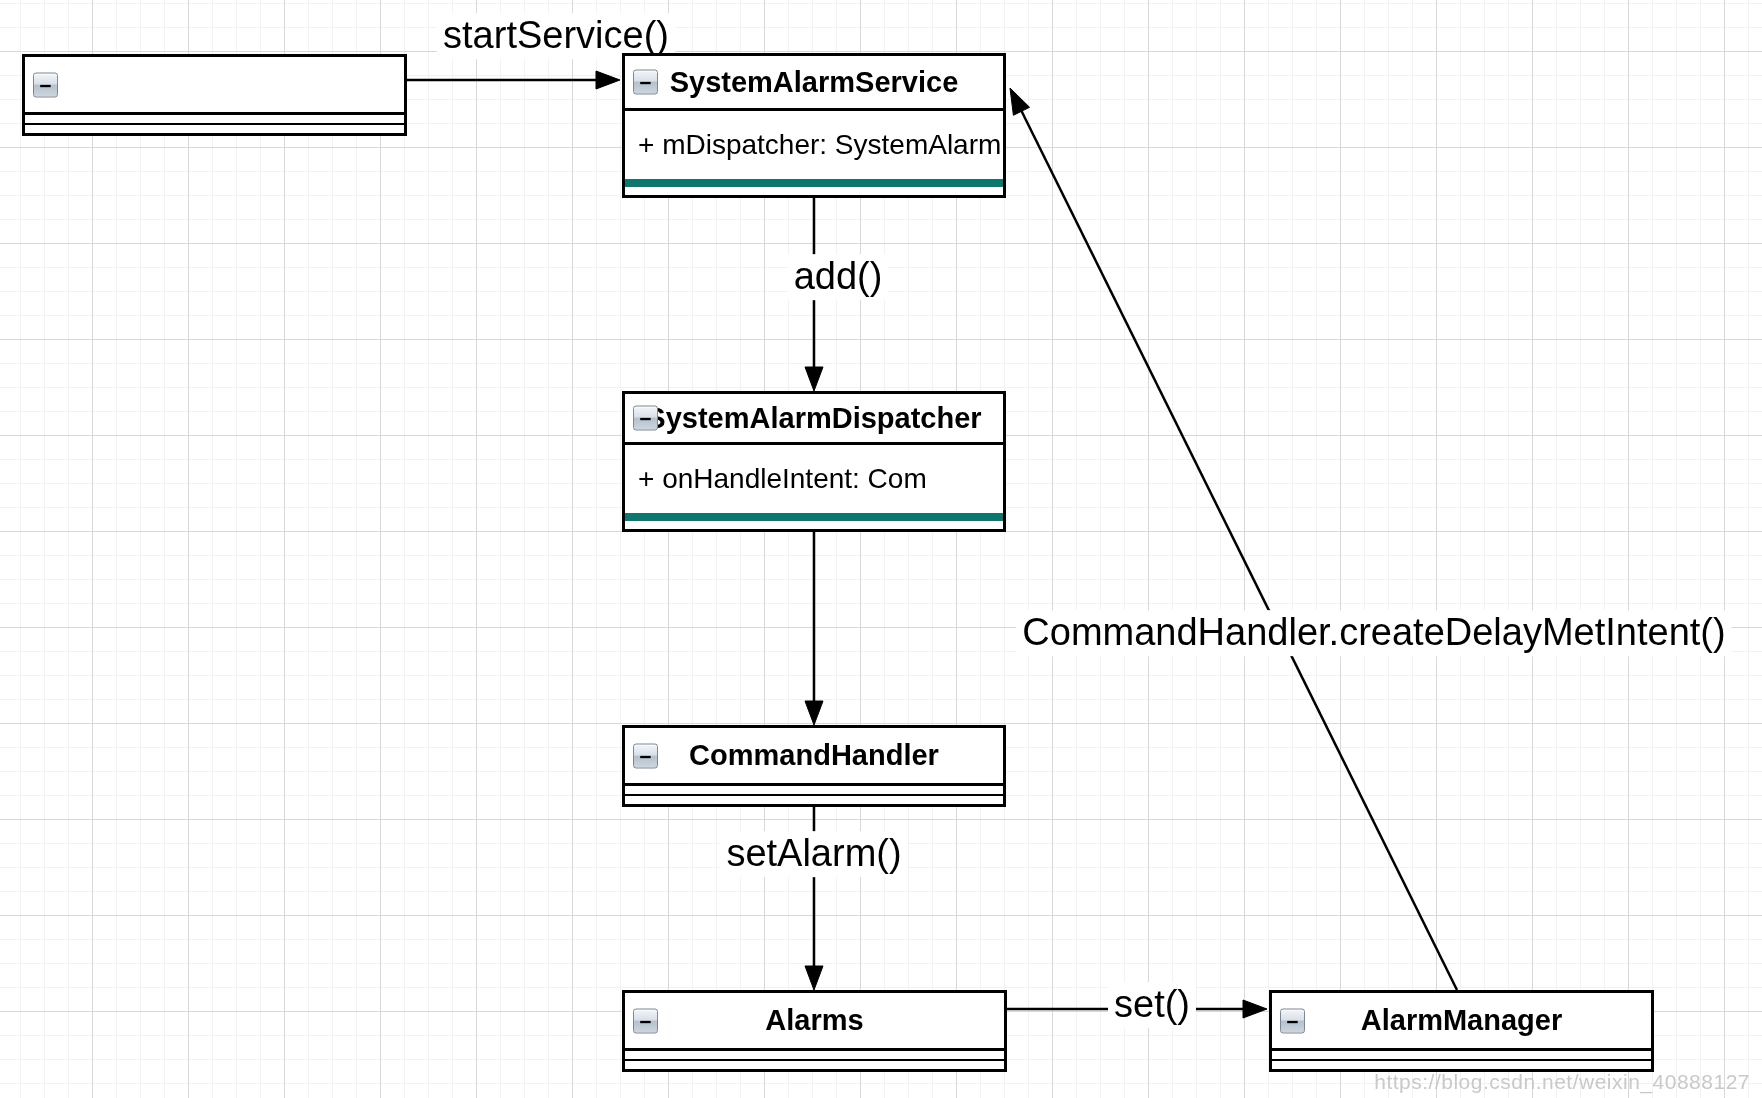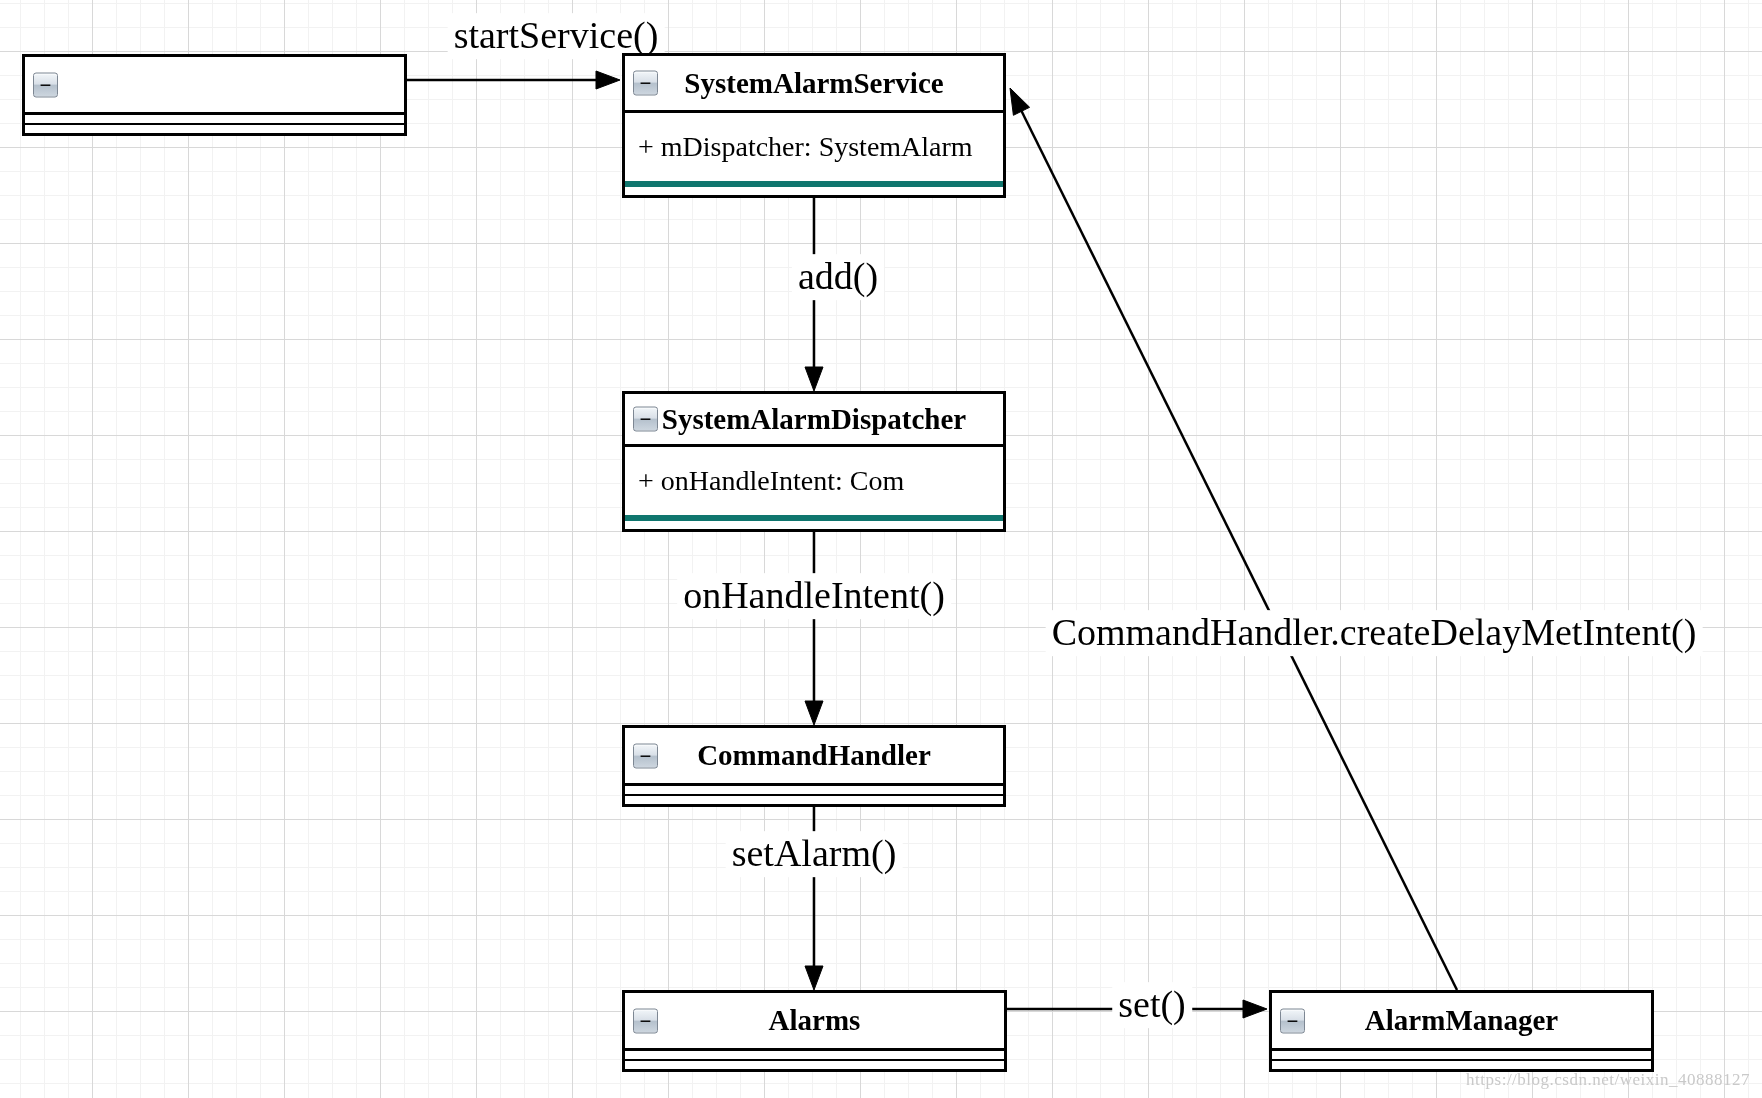--- a/index.html
+++ b/index.html
@@ -1,18 +1,18 @@
 <!DOCTYPE html>
 <html><head>
 <meta charset="utf-8">
 <style>
   html,body{margin:0;padding:0;background:#fff;}
   #canvas{
     position:relative;width:1762px;height:1098px;overflow:hidden;
-    font-family:Liberation Serif, serif;color:#000;
+    font-family:Liberation Sans, sans-serif;color:#000;
     background-color:#ffffff;
     background-image:
       linear-gradient(to right,#d8d8d8 1px,transparent 1px),
       linear-gradient(to bottom,#d8d8d8 1px,transparent 1px),
       linear-gradient(to right,#f2f2f2 1px,transparent 1px),
       linear-gradient(to bottom,#f2f2f2 1px,transparent 1px);
     background-size:96px 96px,96px 96px,24px 24px,24px 24px;
     background-position:-4px -45px,-4px -45px,-4px -21px,-4px -21px;
   }
   #connector-layer{position:absolute;left:0;top:0;width:1762px;height:1098px;pointer-events:none;}
@@ -30,33 +30,33 @@
   .collapse-btn{
     position:absolute;left:8px;top:50%;transform:translateY(-50%);
     width:25px;height:25px;box-sizing:border-box;border:1px solid #7d8793;border-radius:3px;
     background:linear-gradient(180deg,#f2f6f9 0%,#d9e0e8 45%,#b5c1cd 52%,#cdd6df 100%);
     box-shadow:inset 0 1px 0 rgba(255,255,255,.9);
     display:flex;align-items:center;justify-content:center;
     font-size:21px;font-weight:bold;line-height:1;color:#000;
   }
   .cb-attr{
     flex:0 0 auto;height:68px;display:flex;align-items:center;
-    padding:0 0 0 13px;font-size:28px;border-bottom:6px solid #0f766e;
+    padding:0 0 0 13px;font-size:28px;border-bottom:8px solid #0f766e;
     white-space:nowrap;overflow:hidden;
   }
   .cb-strip{flex:0 0 auto;height:8px;}
   .cb-strip.mid{border-bottom:2px solid #000;}
 
   .edge-label{
     position:absolute;transform:translate(-50%,-50%);
     font-size:38px;line-height:1.15;background:#ffffff;padding:1px 6px;
     white-space:nowrap;
   }
   .watermark{
-    position:absolute;right:12px;top:1070px;font-size:17px;color:#c9c9c9;
+    position:absolute;right:12px;top:1070px;font-size:21px;color:#c9c9c9;
     white-space:nowrap;letter-spacing:.5px;
   }
 </style>
 </head>
 <body>
 
 <div id="canvas">
 
   <svg id="connector-layer" viewBox="0 0 1762 1098" xmlns="http://www.w3.org/2000/svg">
     <g>
@@ -80,21 +80,20 @@
       <polygon points="1267,1009 1243,1000 1243,1018"></polygon>
     </g>
     <g>
       <line x1="1457" y1="990" x2="1021" y2="110"></line>
       <polygon points="1010,88 1029.6,107.3 1013.4,115.3"></polygon>
     </g>
   </svg>
 
   <div class="edge-label" style="left:556px;top:36px">startService()</div>
   <div class="edge-label" style="left:838px;top:277px">add()</div>
-  <div class="edge-label" style="left:814px;top:596px">onHandleIntent()</div>
   <div class="edge-label" style="left:814px;top:854px">setAlarm()</div>
   <div class="edge-label" style="left:1152px;top:1005px">set()</div>
   <div class="edge-label" style="left:1374px;top:633px">CommandHandler.createDelayMetIntent()</div>
 
   <div class="class-box" style="left:22px;top:54px;width:385px;height:82px">
     <div class="cb-title">
       <span class="collapse-btn">−</span>
     </div>
     <div class="cb-strip mid"></div>
     <div class="cb-strip"></div>

